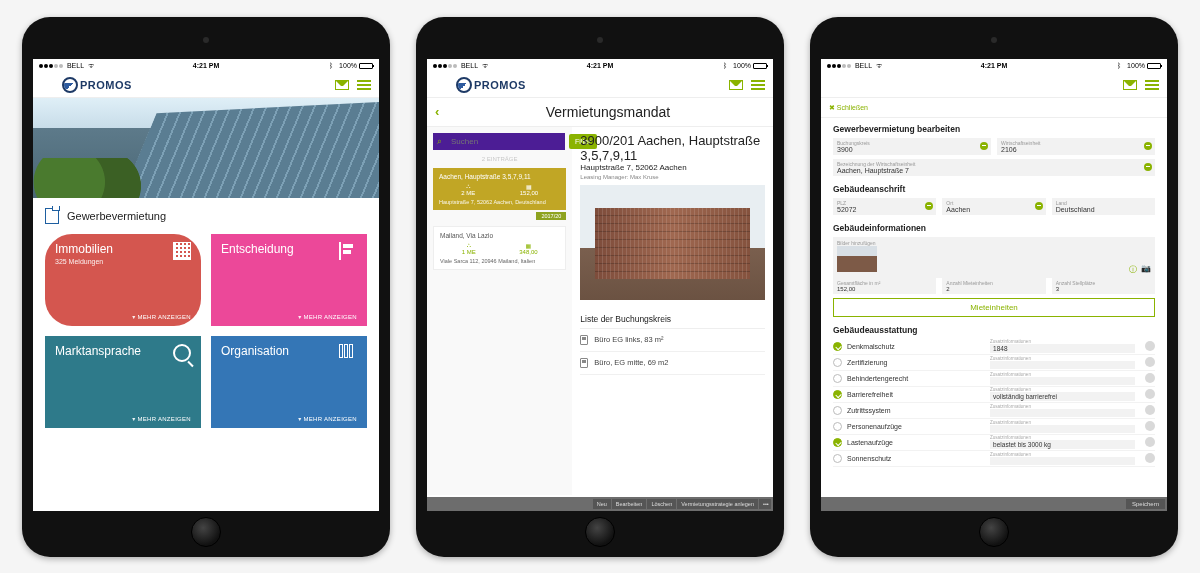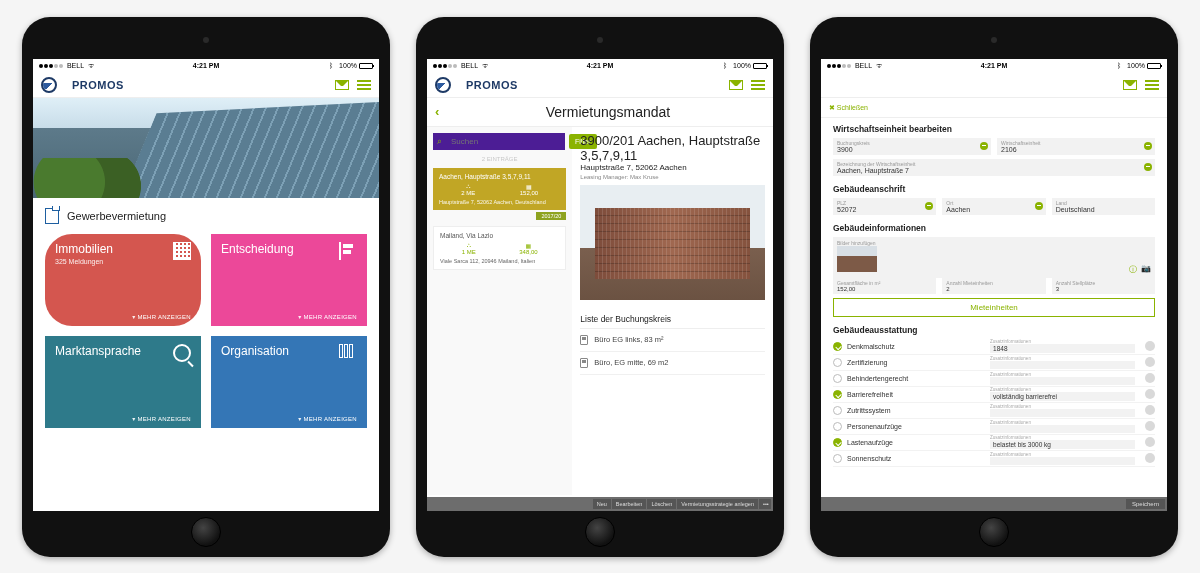--- a/index.html
+++ b/index.html
@@ -46,21 +46,21 @@
   .sig .dot.e{background:#bbb;}
   .batt { display:flex; align-items:center; gap:2px; }
   .batt .b { width:14px; height:6px; border:1px solid #000; border-radius:1px; position:relative; }
   .batt .b::after{content:"";position:absolute;right:-2px;top:1px;width:1px;height:2px;background:#000;}
   .batt .b .f{width:100%;height:100%;background:#000;}
   
   .app-head {
     display:flex; align-items:center; justify-content:space-between;
     padding:4px 8px; border-bottom:1px solid #eee; background:#fff;
   }
-  .brand { display:flex; align-items:center; gap:15px; }
+  .brand { display:flex; align-items:center; gap:2px;margin-left:21px; }
   .brand .logo {
     width:16px;height:16px;border:2px solid #1e3a66;border-radius:50%;position:relative;overflow:hidden;
   }
   .brand .logo::after{content:"";position:absolute;bottom:2px;left:-2px;right:-2px;height:6px;background:linear-gradient(135deg,#2d5a9e 50%,transparent 50%);}
   .brand span{color:#1e3a66;font-weight:600;font-size:11px;letter-spacing:.5px;}
   .head-actions{display:flex;gap:8px;align-items:center;}
   .mail-icon{width:14px;height:10px;border:1.5px solid #8ab300;position:relative;}
   .mail-icon::after{content:"";position:absolute;top:0;left:0;right:0;height:0;border-left:5.5px solid transparent;border-right:5.5px solid transparent;border-top:5px solid #8ab300;}
   .menu-icon{display:flex;flex-direction:column;gap:2px;}
   .menu-icon span{width:14px;height:2px;background:#8ab300;display:block;}
@@ -326,21 +326,21 @@
             <span></span>
             <span></span>
             <span></span>
           </span>
       </div>
     </div>
     <div class="close-row"><span>Schließen</span></div>
     <div class="s3-body">
 
       <div class="form-sec">
-        <h4>Wirtschaftseinheit bearbeiten</h4>
+        <h4>Gewerbevermietung bearbeiten</h4>
         <div class="fld-row">
           <div class="fld">
               <span class="lbl">Buchungskreis</span>
               <span class="val">3900</span>
               <span class="dot"></span>
             </div>
           <div class="fld">
               <span class="lbl">Wirtschaftseinheit</span>
               <span class="val">2106</span>
               <span class="dot"></span>

